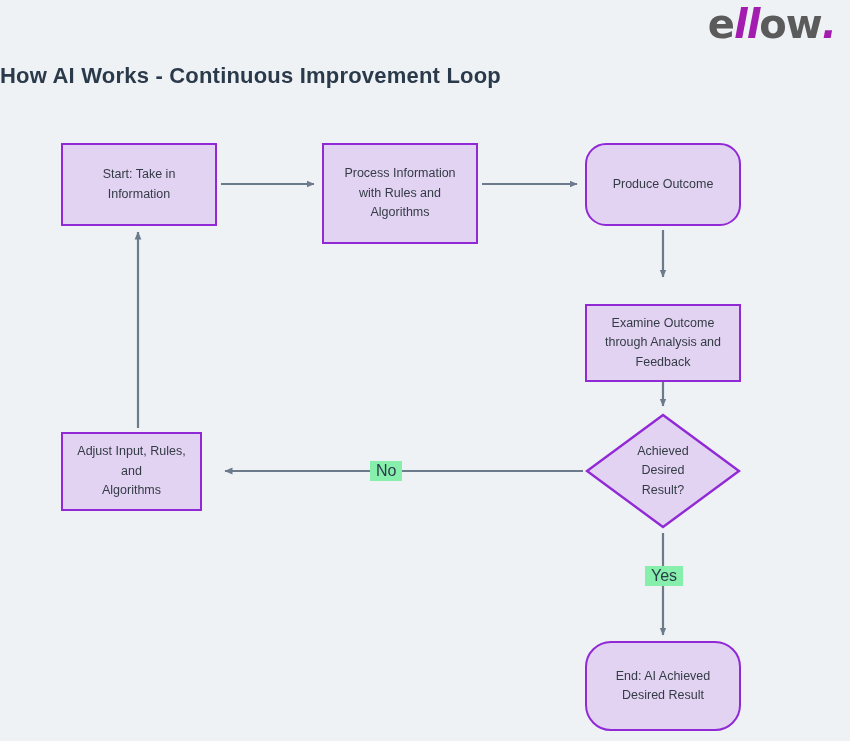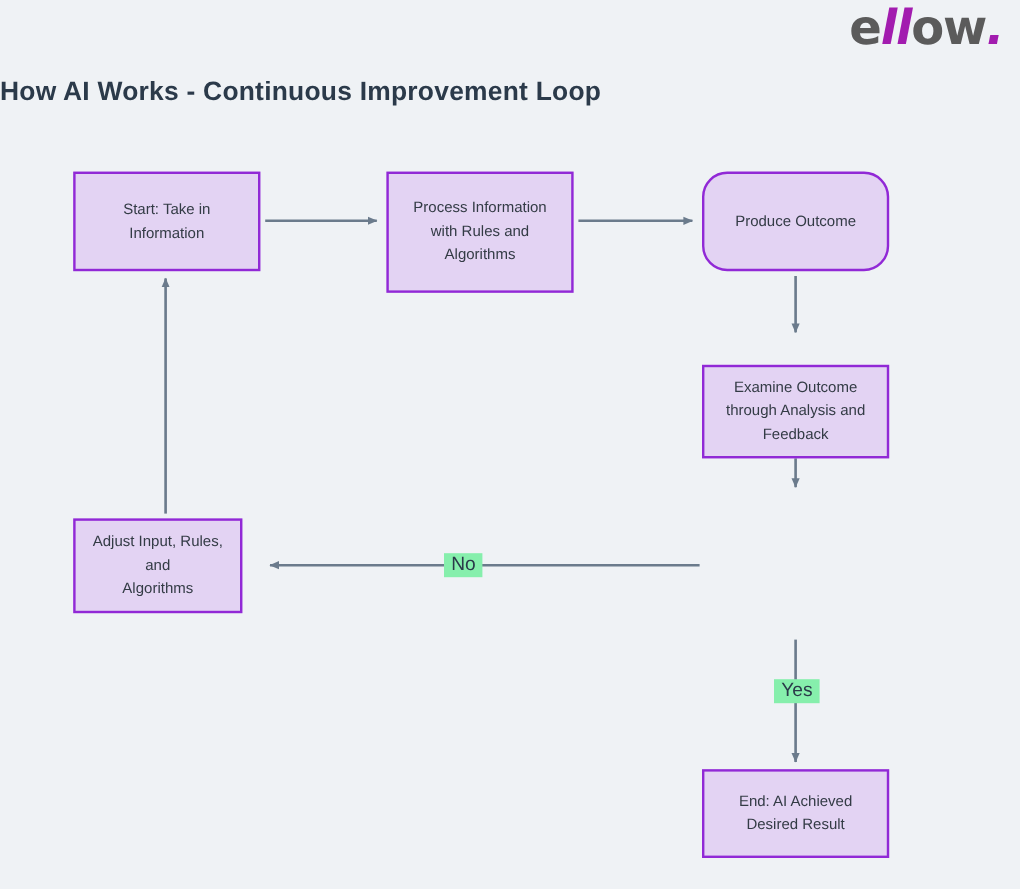--- a/index.html
+++ b/index.html
@@ -74,21 +74,21 @@
     font-family: "Liberation Sans", sans-serif;
   }
 
   .node-text { white-space: pre-line; }
 
   #node-start      { left: 61px;  top: 143px; width: 156px; height: 83px; }
   #node-process    { left: 322px; top: 143px; width: 156px; height: 101px; }
   #node-produce    { left: 585px; top: 143px; width: 156px; height: 83px; border-radius: 21px; }
   #node-examine    { left: 585px; top: 284px; width: 156px; height: 78px; margin-top: 20px; }
   #node-adjust     { left: 61px;  top: 432px; width: 141px; height: 79px; justify-content: center; }
-  #node-end        { left: 585px; top: 641px; width: 156px; height: 74px; }
+  #node-end        { left: 585px; top: 641px; width: 156px; height: 90px; border-radius: 26px; }
 
   
   .diamond-wrap {
     position: absolute;
     left: 585px;
     top: 413px;
     width: 156px;
     height: 116px;
   }
   .diamond-wrap svg {
@@ -186,20 +186,28 @@
   <div class="node" id="node-produce">
     <span class="node-text">Produce Outcome</span>
   </div>
 
   <div class="node" id="node-examine">
     <span class="node-text">Examine Outcome
 through Analysis and
 Feedback</span>
   </div>
 
+  <div class="diamond-wrap">
+    <svg viewBox="0 0 156 116" xmlns="http://www.w3.org/2000/svg">
+      <polygon points="78,2 154,58 78,114 2,58" fill="#e3d3f3" stroke="#9129d6" stroke-width="2.4"></polygon>
+    </svg>
+    <div class="diamond-label">Achieved
+Desired
+Result?</div>
+  </div>
 
   <div class="node" id="node-adjust">
     <span class="node-text">Adjust Input, Rules, and
 Algorithms</span>
   </div>
 
   <div class="node" id="node-end">
     <span class="node-text">End: AI Achieved
 Desired Result</span>
   </div>

